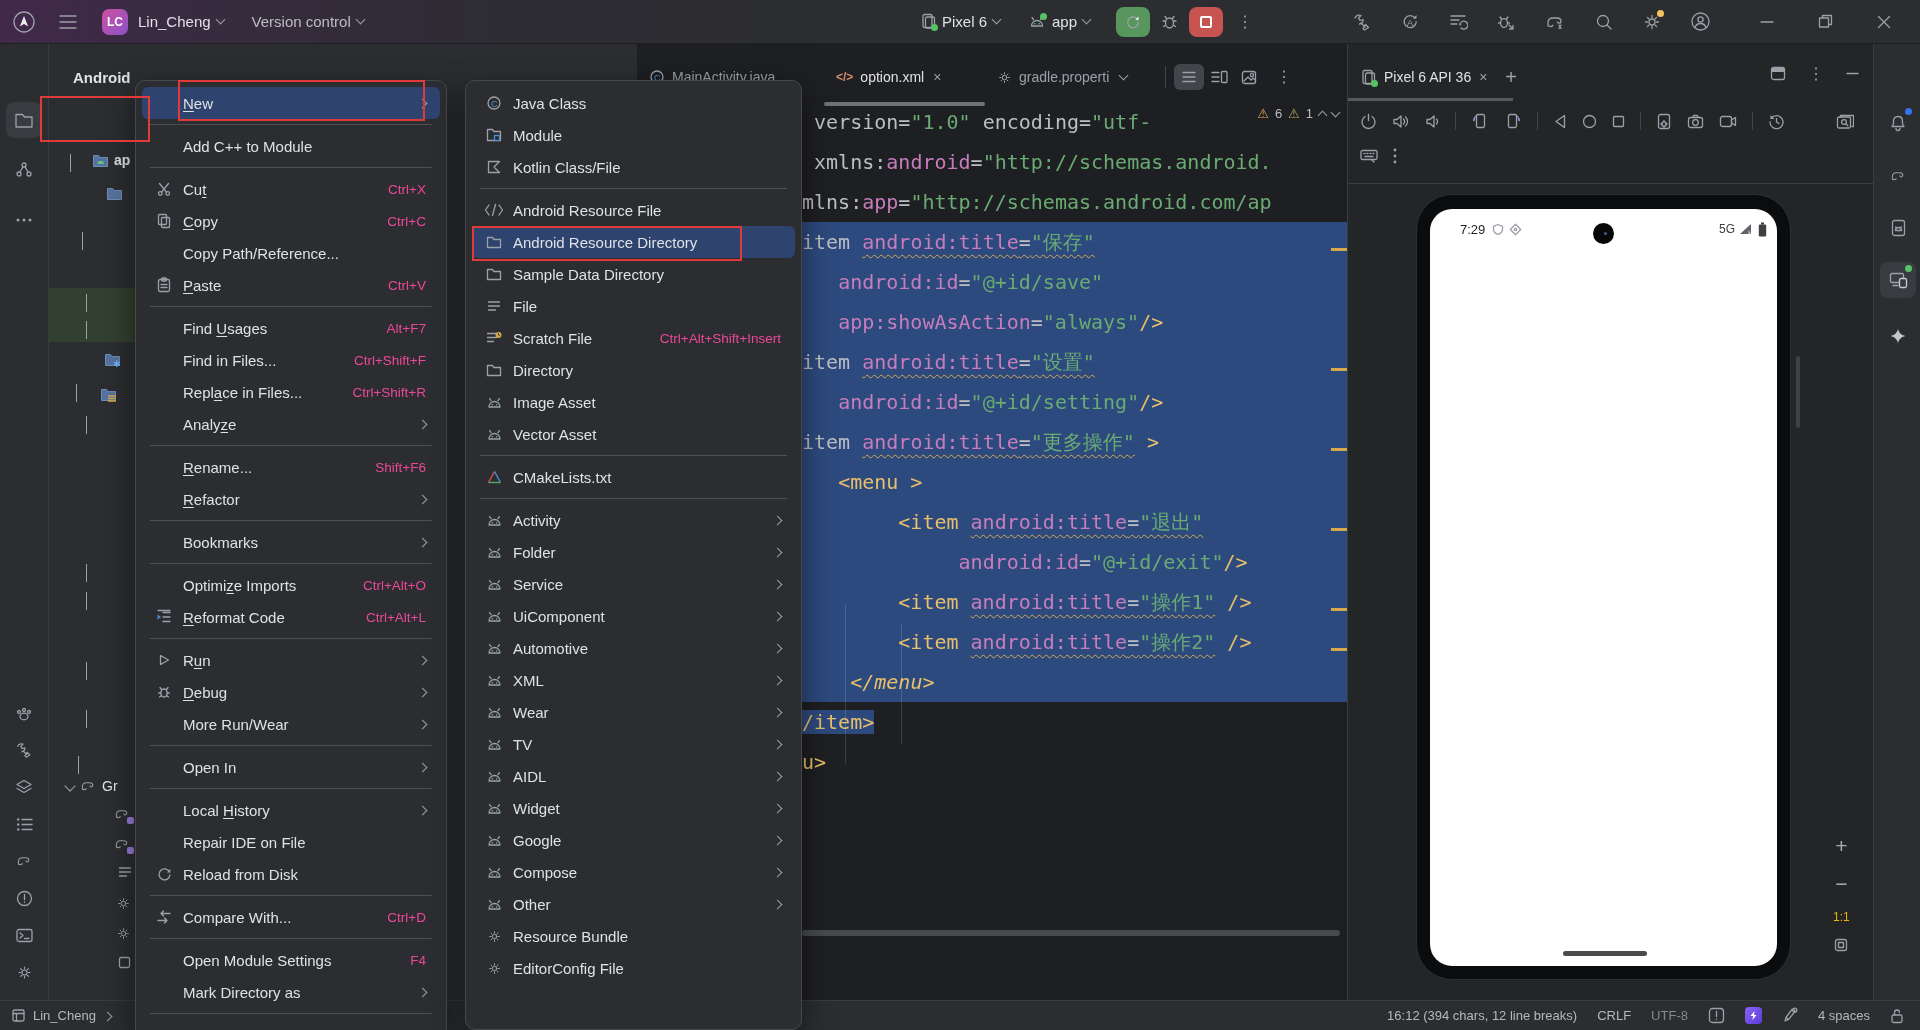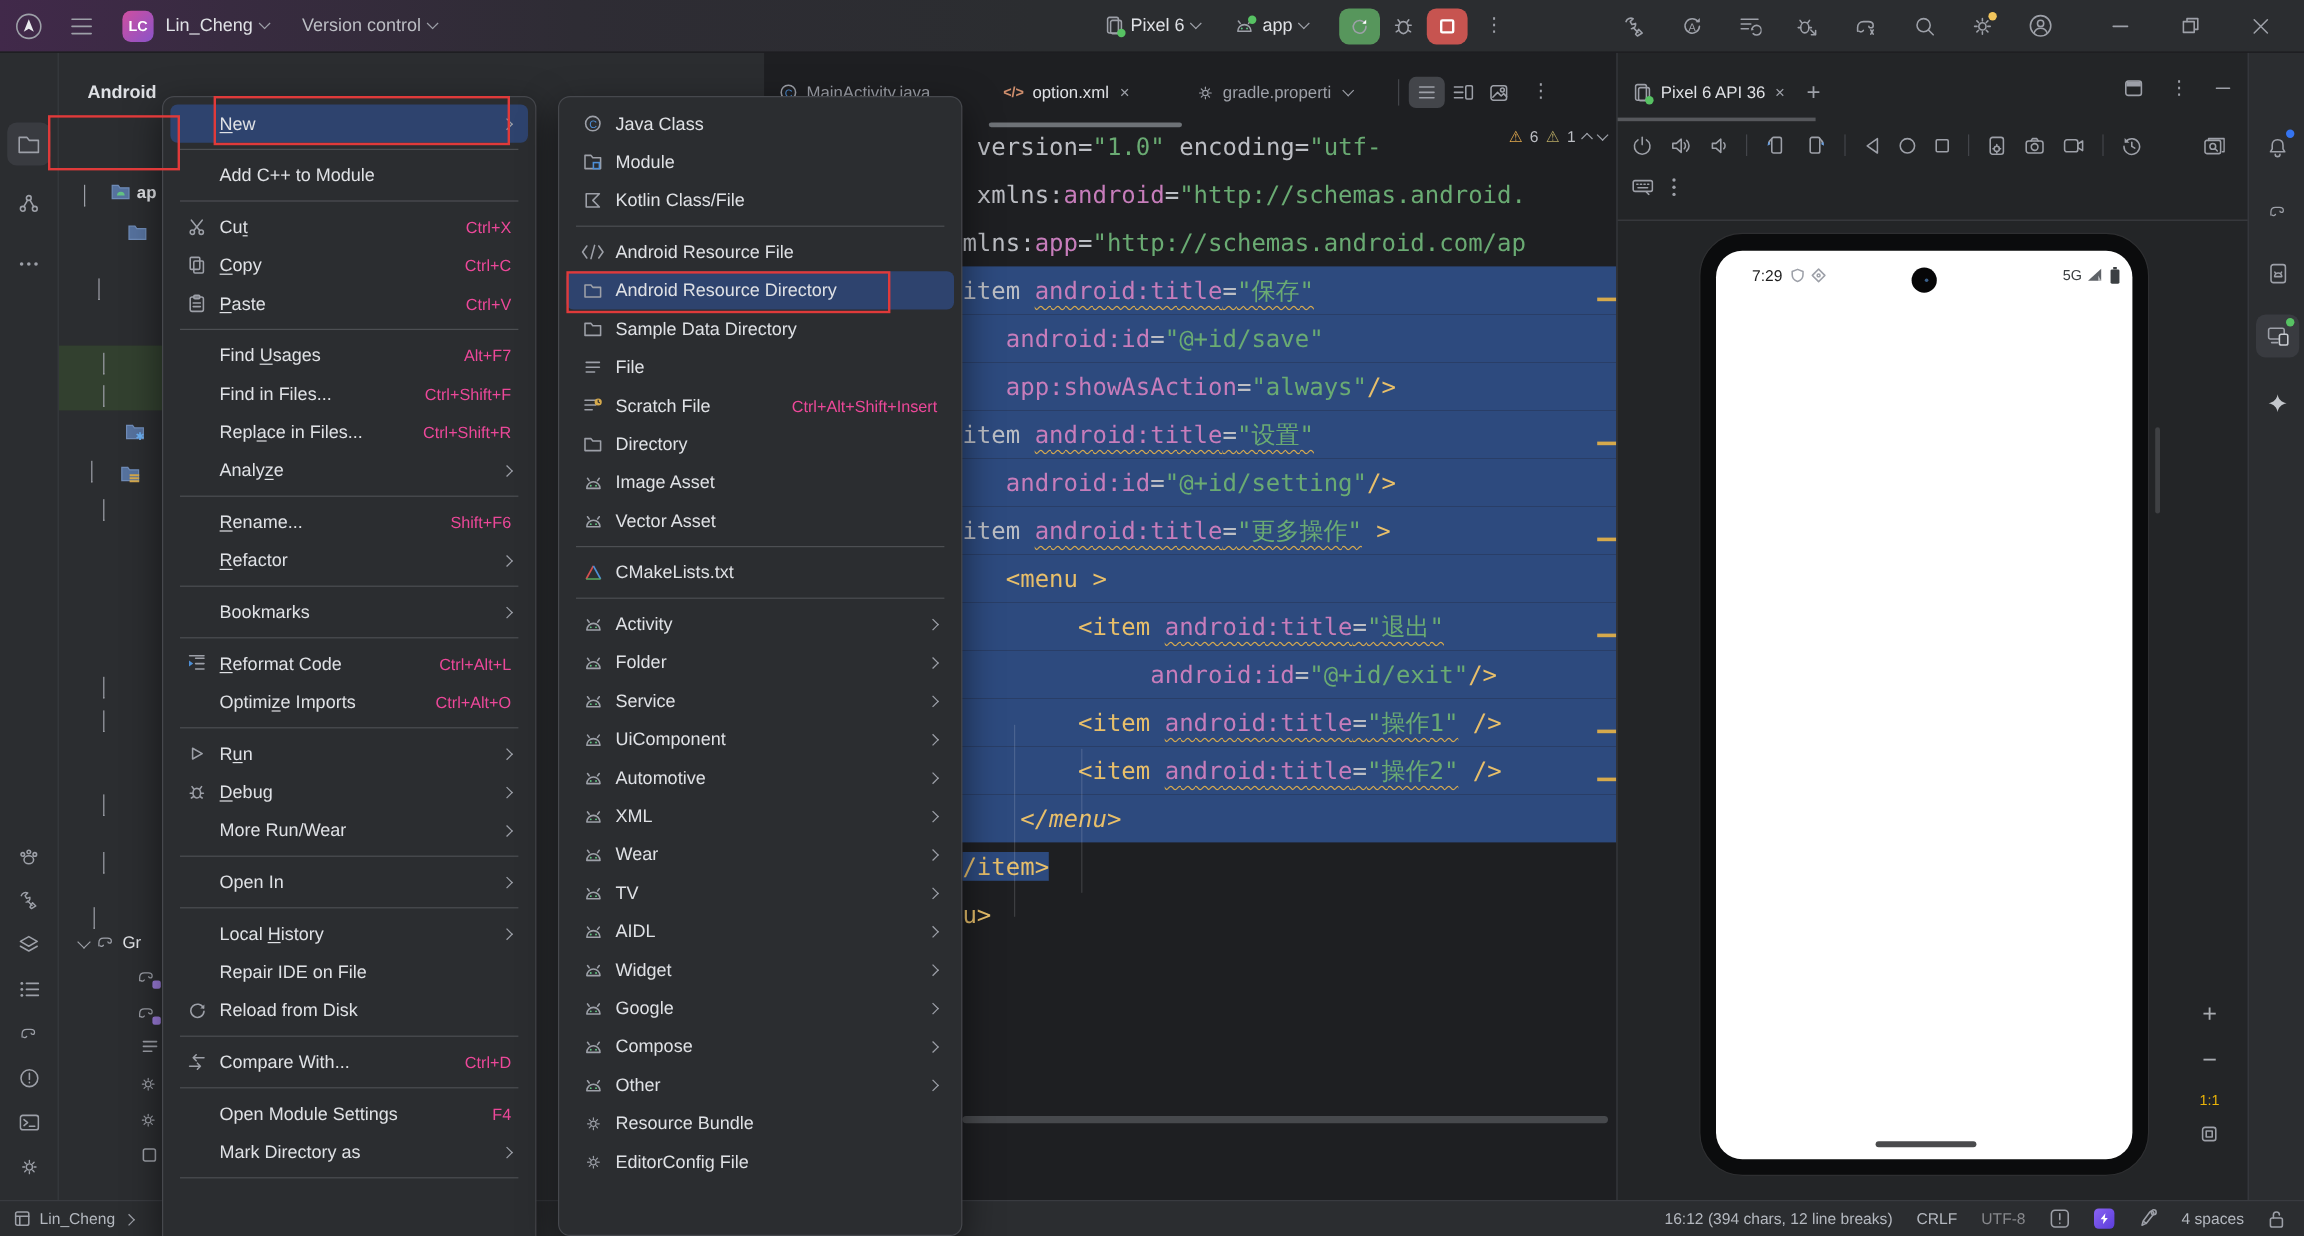--- a/index.html
+++ b/index.html
@@ -366,21 +366,21 @@
         <svg width="18" height="18" viewBox="0 0 18 18">
           <path d="M9 1.5C9.6 5.5 12 8 16.5 9 12 10 9.6 12.5 9 16.5 8.4 12.5 6 10 1.5 9 6 8 8.4 5.5 9 1.5z" fill="#c3c6cb"></path>
         </svg>
       </div>
     </div>
 
   <div class="projpanel">
     <div style="position:absolute; left:24px; top:25px; font-weight:bold; font-size:15px; color:#dfe1e5">Android</div>
     <div>
         <div class="treefrag" style="left: 21px; top: 110px;"><span class="tree-chev cdown"></span></div>
-        <div class="treefrag" style="left: 43px; top: 108px;"><span style="display:inline-flex;align-items:flex-start;gap:5px">
+        <div class="treefrag" style="left: 43px; top: 108px;"><span style="display:inline-flex;align-items:flex-end;gap:5px">
             <svg width="17" height="15" viewBox="0 0 17 15">
               <path d="M1.5 13.5v-11h5l1.5 2h7.5v9z" fill="#56729e" stroke="#6f8cb8" stroke-width="1"></path>
               <path d="M5.5 11a3.2 3.2 0 0 1 6.4 0z" fill="#63c384"></path>
             </svg>
             <b style="font-size:14px;color:#dfe1e5">ap</b>
           </span></div>
         <div class="treefrag" style="left: 57px; top: 142px;">
           <svg width="17" height="15" viewBox="0 0 17 15">
             <path d="M1.5 13.5v-11h5l1.5 2h7.5v9z" fill="#56729e" stroke="#6f8cb8" stroke-width="1"></path>
           </svg>
@@ -743,20 +743,24 @@
         <span class="ic">
           <svg width="16" height="16" viewBox="0 0 16 16">
             <rect x="2.5" y="1.5" width="8" height="10" rx="1" class="st"></rect>
             <rect x="5.5" y="4.5" width="8" height="10" rx="1" class="st"></rect>
           </svg>
         </span>
         <span class="lbl"><u>C</u>opy</span>
         <span class="sc">Ctrl+C</span>
       </div>
       <div class="mi">
+        <span class="noic"></span>
+        <span class="lbl">Copy Path/Reference...</span>
+      </div>
+      <div class="mi">
         <span class="ic">
           <svg width="16" height="16" viewBox="0 0 16 16">
             <rect x="2.5" y="2.5" width="11" height="12" rx="1.5" class="st"></rect>
             <rect x="5.5" y="1" width="5" height="3" rx="1" class="st"></rect>
             <path class="st" d="M5 7.5h6M5 10.5h6"></path>
           </svg>
         </span>
         <span class="lbl"><u>P</u>aste</span>
         <span class="sc">Ctrl+V</span>
       </div>
@@ -793,33 +797,33 @@
         <span class="chR"></span>
       </div>
       <div class="menu-sep"></div>
       <div class="mi">
         <span class="noic"></span>
         <span class="lbl">Bookmarks</span>
         <span class="chR"></span>
       </div>
       <div class="menu-sep"></div>
       <div class="mi">
+        <span class="noic"></span>
+        <span class="lbl">Optimi<u>z</u>e Imports</span>
+        <span class="sc">Ctrl+Alt+O</span>
+      </div>
+      <div class="mi">
         <span class="ic">
           <svg width="16" height="16" viewBox="0 0 16 16">
             <path d="M1.5 5.5v5l3.5-2.5z" fill="#4e8fd6"></path>
             <path class="st" d="M7 3.5h7M7 8h7M7 12.5h7M2 1.5h12"></path>
           </svg>
         </span>
         <span class="lbl"><u>R</u>eformat Code</span>
         <span class="sc">Ctrl+Alt+L</span>
-      </div>
-      <div class="mi">
-        <span class="noic"></span>
-        <span class="lbl">Optimi<u>z</u>e Imports</span>
-        <span class="sc">Ctrl+Alt+O</span>
       </div>
       <div class="menu-sep"></div>
       <div class="mi">
         <span class="ic">
           <svg width="14" height="14" viewBox="0 0 14 14">
             <path d="M3.5 2.5v9L11.5 7z" class="st" stroke="#62b069"></path>
           </svg>
         </span>
         <span class="lbl">R<u>u</u>n</span>
         <span class="chR"></span>

